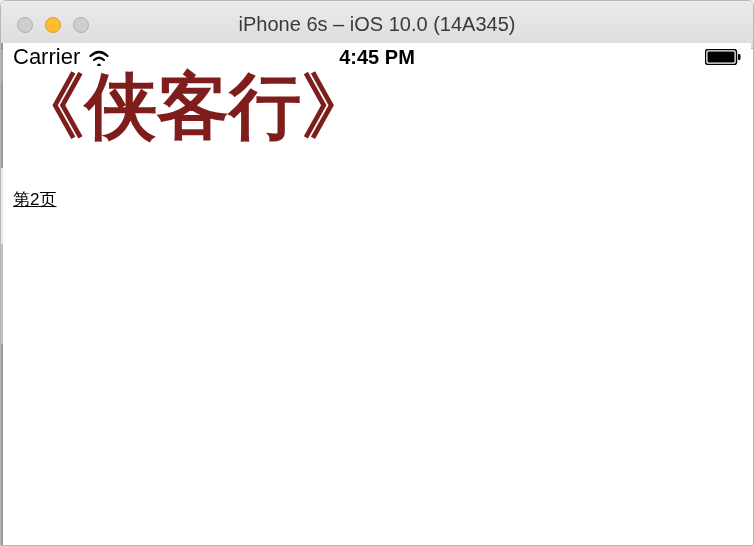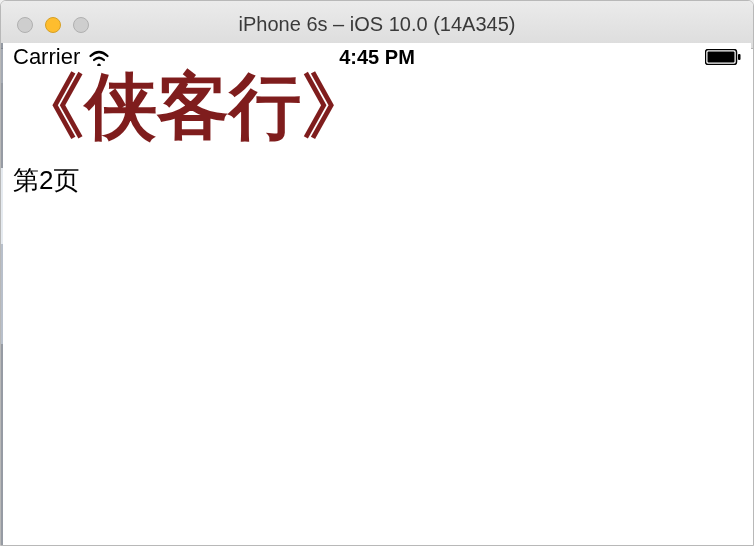--- a/index.html
+++ b/index.html
@@ -113,24 +113,25 @@
       padding: 0 10px;
     }
     .app-title {
       font-size: 72px;
       font-weight: 700;
       color: #7f1d1d;
       line-height: 1.1;
       margin-top: -4px;
     }
     .page-label {
-      font-size: 26px;
+      font-size: 17px;
       color: #000;
-      margin-top: 17px;
+      margin-top: 42px;
       font-weight: 400;
+      text-decoration: underline;
     }
     .left-edge {
       position: absolute;
       left: 0;
       top: 42px;
       bottom: 0;
       width: 4px;
       background: linear-gradient(to bottom, 
         #4a5568 0%, #4a5568 8%,
         #2d3748 8%, #2d3748 25%,

